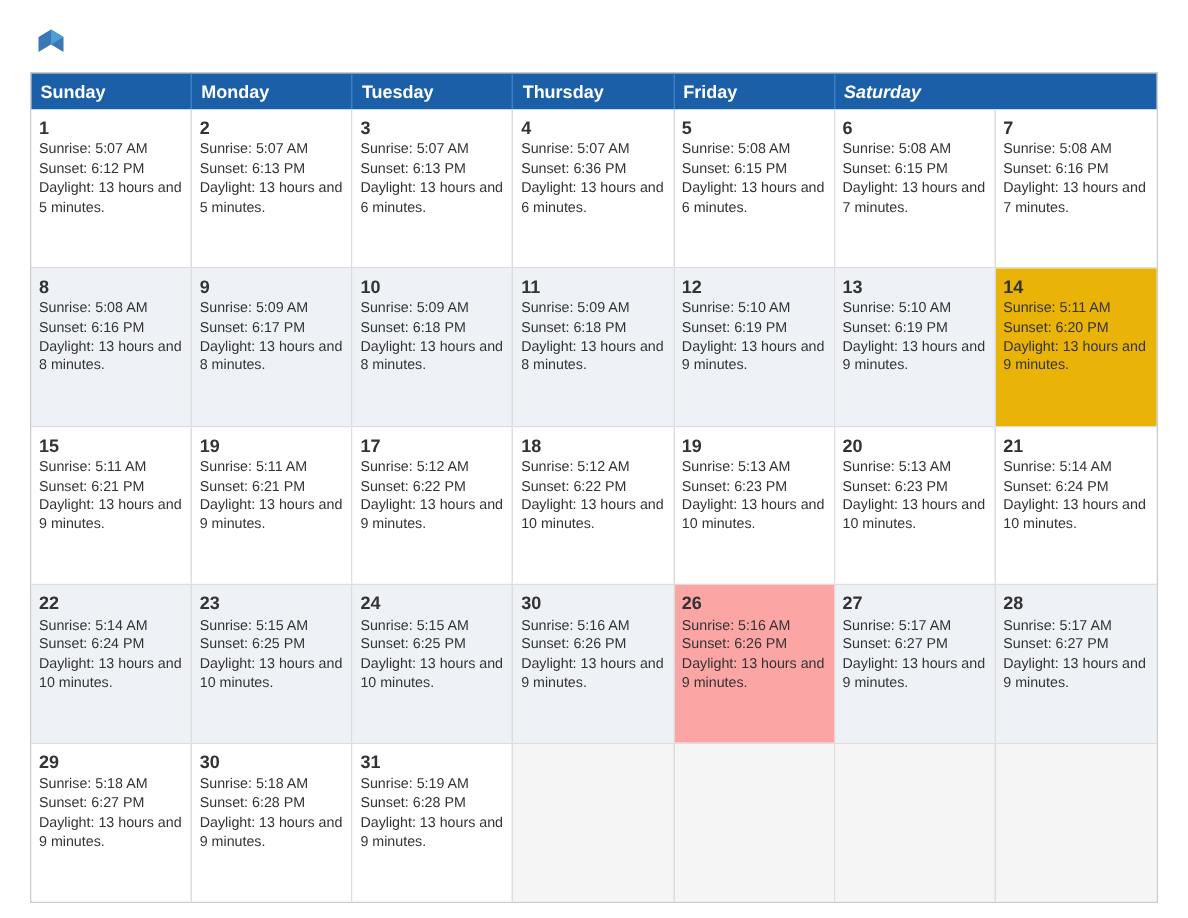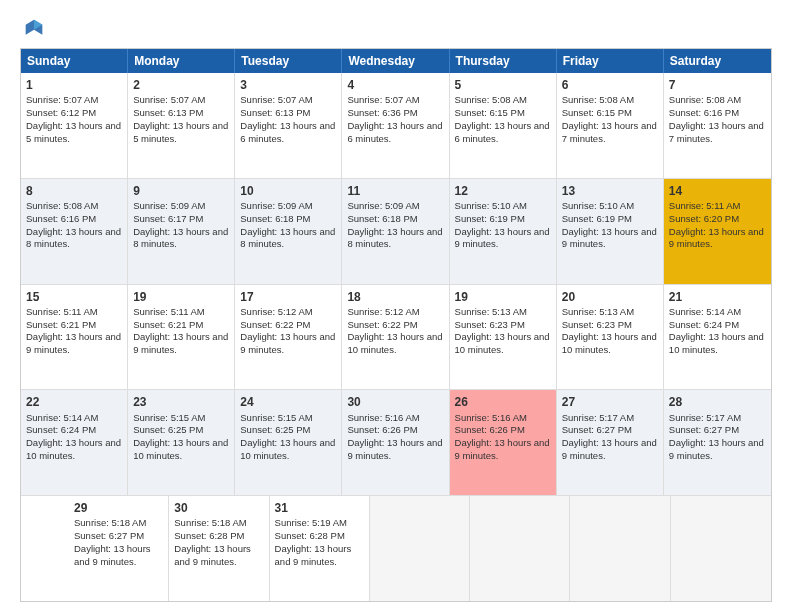--- a/index.html
+++ b/index.html
@@ -73,33 +73,33 @@
       background: #1a5fa8;
     }
     .cal-header-cell {
       color: #fff;
       font-weight: bold;
       font-size: 12px;
       padding: 5px 6px;
       text-align: left;
       border-right: 1px solid #3a7fc8;
     }
-    .cal-header-cell:last-child { border-right: none; }
+    .cal-header-cell:last-child { border-right: none; font-style: italic; }
     .cal-body {
       flex: 1;
       display: flex;
       flex-direction: column;
     }
     .cal-row {
       display: grid;
       grid-template-columns: repeat(7, 1fr);
       flex: 1;
       border-bottom: 1px solid #ddd;
     }
-    .cal-row:last-child { border-bottom: none; margin-left: 48px; }
+    .cal-row:last-child { border-bottom: none; }
     .cal-cell {
       padding: 4px 5px;
       border-right: 1px solid #ddd;
       font-size: 9.5px;
       color: #333;
       line-height: 1.35;
       background: #fff;
     }
     .cal-cell:last-child { border-right: none; }
     .cal-cell.empty { background: #f5f5f5; }
@@ -130,21 +130,20 @@
       <div class="main-title"></div>
       <div class="subtitle"></div>
     </div>
   </div>
 
   <div class="calendar">
     <div class="cal-header" id="cal-header-row">
         <div class="cal-header-cell">Sunday</div>
         <div class="cal-header-cell">Monday</div>
         <div class="cal-header-cell">Tuesday</div>
-        <div class="cal-header-cell">Wednesday</div>
         <div class="cal-header-cell">Thursday</div>
         <div class="cal-header-cell">Friday</div>
         <div class="cal-header-cell">Saturday</div>
       </div>
     <div class="cal-body" id="cal-body">
         <div class="cal-row">
           <div class="cal-cell">
             <span class="day-num">1</span>
             <span style="display: block;">Sunrise: 5:07 AM</span>
             <span style="display: block;">Sunset: 6:12 PM</span>

